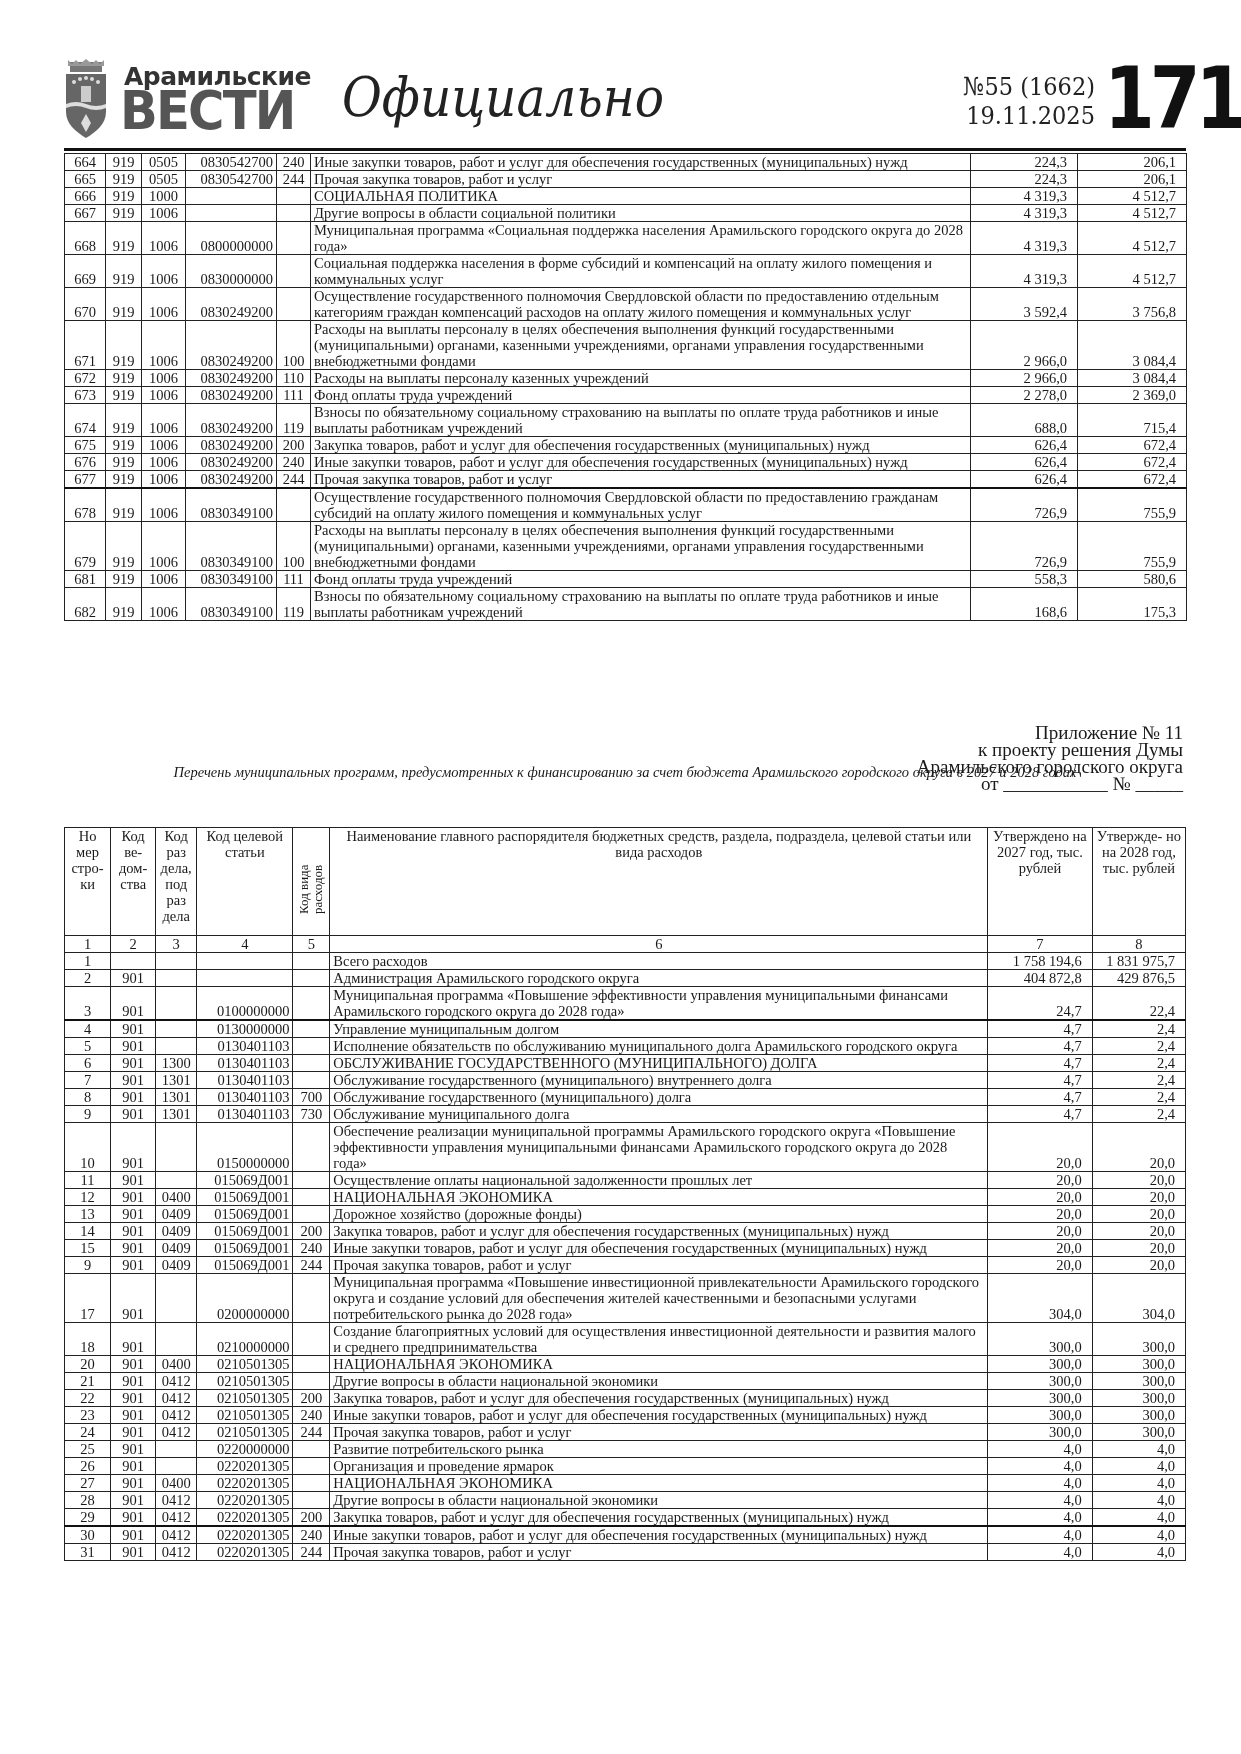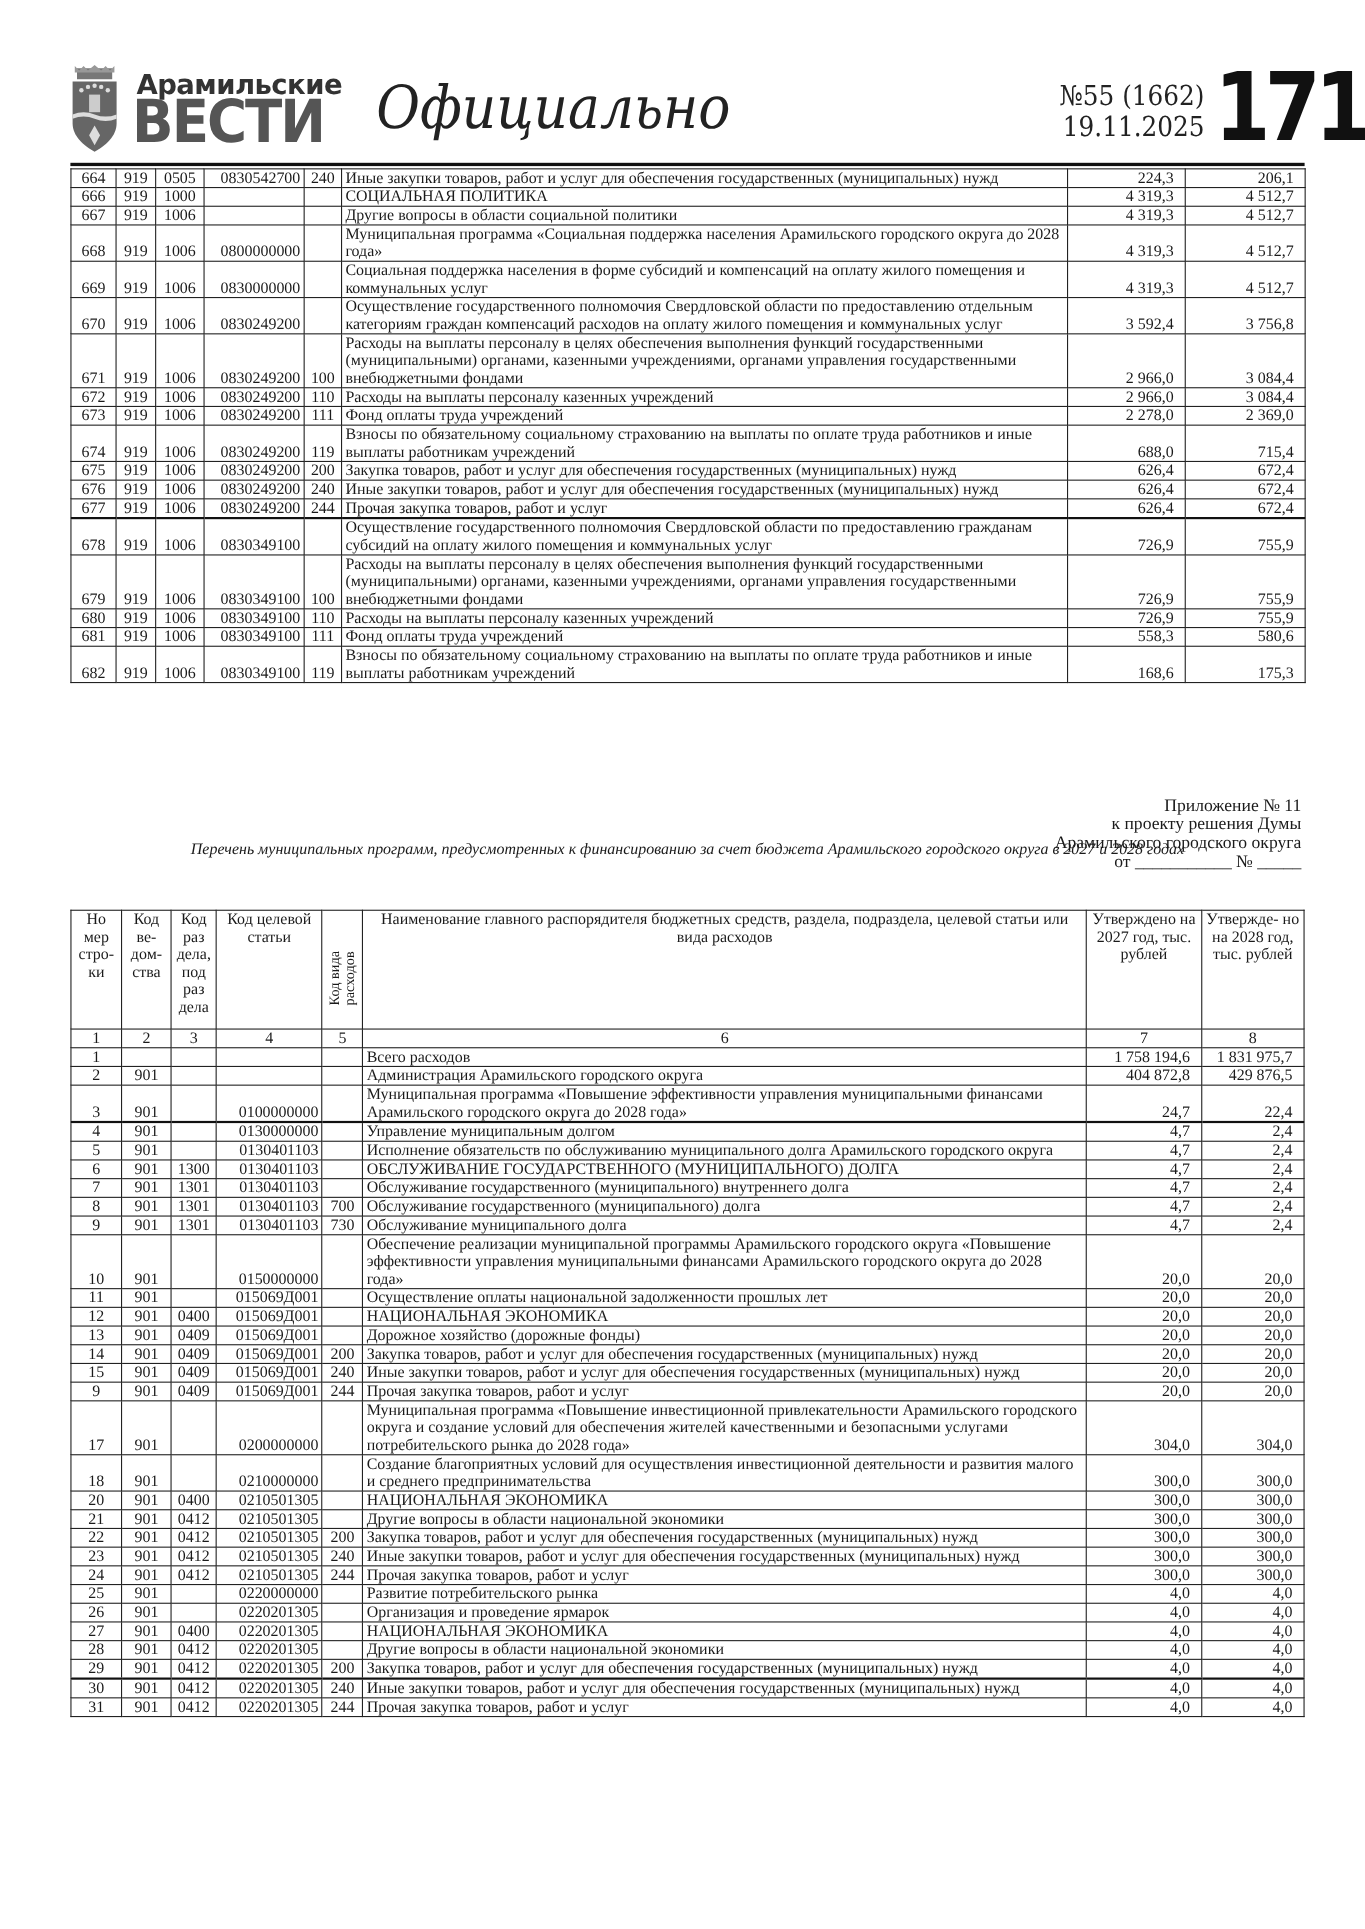--- a/index.html
+++ b/index.html
@@ -19,21 +19,21 @@
   th { font-weight:normal; vertical-align:top; text-align:center; }
   .c { text-align:center; }
   .r { text-align:right; padding-right:10px; }
   .num { text-align:right; padding-left:5px; }
   .name { text-align:left; }
   .thick-top td { border-top:2px solid #111; }
   .t1 { left:64px; top:153px; width:1122px; }
   .t2 { left:64px; top:827px; width:1122px; }
   .vert { writing-mode:vertical-rl; transform:rotate(180deg); font-size:13px; line-height:14px; display:inline-block; height:86px; text-align:left; }
 
-  .appendix { position:absolute; right:58px; top:724px; text-align:right; font-size:16px; line-height:17px; }
+  .appendix { position:absolute; right:58px; top:724px; text-align:right; font-size:19px; line-height:17px; }
   .doc-heading { position:absolute; left:64px; top:764px; width:1122px; text-align:center; font-size:14.5px;font-style:italic; }
 </style>
 </head>
 <body>
 
 <div class="masthead">
   <div class="logo">
     <svg class="crest" viewBox="0 0 44 82">
       <path d="M6 4 h32 v10 h-32z" fill="#777"></path>
       <path d="M4 2 l4 4 l4 -4 l4 4 l6 -5 l6 5 l4 -4 l4 4 l4 -4 v6 h-36z" fill="#999"></path>
@@ -75,20 +75,30 @@
         <td class="c">664</td>
         <td class="c">919</td>
         <td class="c">0505</td>
         <td class="num">0830542700</td>
         <td class="c">240</td>
         <td class="name">Иные закупки товаров, работ и услуг для обеспечения государственных (муниципальных) нужд</td>
         <td class="r">224,3</td>
         <td class="r">206,1</td>
       </tr>
       <tr>
+        <td class="c">665</td>
+        <td class="c">919</td>
+        <td class="c">0505</td>
+        <td class="num">0830542700</td>
+        <td class="c">244</td>
+        <td class="name">Прочая закупка товаров, работ и услуг</td>
+        <td class="r">224,3</td>
+        <td class="r">206,1</td>
+      </tr>
+      <tr>
         <td class="c">666</td>
         <td class="c">919</td>
         <td class="c">1000</td>
         <td class="num"></td>
         <td class="c"></td>
         <td class="name">СОЦИАЛЬНАЯ ПОЛИТИКА</td>
         <td class="r">4 319,3</td>
         <td class="r">4 512,7</td>
       </tr>
       <tr>
@@ -211,30 +221,20 @@
         <td class="r">726,9</td>
         <td class="r">755,9</td>
       </tr>
       <tr>
         <td class="c">679</td>
         <td class="c">919</td>
         <td class="c">1006</td>
         <td class="num">0830349100</td>
         <td class="c">100</td>
         <td class="name">Расходы на выплаты персоналу в целях обеспечения выполнения функций государственными (муниципальными) органами, казенными учреждениями, органами управления государственными внебюджетными фондами</td>
-        <td class="r">726,9</td>
-        <td class="r">755,9</td>
-      </tr>
-      <tr>
-        <td class="c">680</td>
-        <td class="c">919</td>
-        <td class="c">1006</td>
-        <td class="num">0830349100</td>
-        <td class="c">110</td>
-        <td class="name">Расходы на выплаты персоналу казенных учреждений</td>
         <td class="r">726,9</td>
         <td class="r">755,9</td>
       </tr>
       <tr>
         <td class="c">681</td>
         <td class="c">919</td>
         <td class="c">1006</td>
         <td class="num">0830349100</td>
         <td class="c">111</td>
         <td class="name">Фонд оплаты труда учреждений</td>

